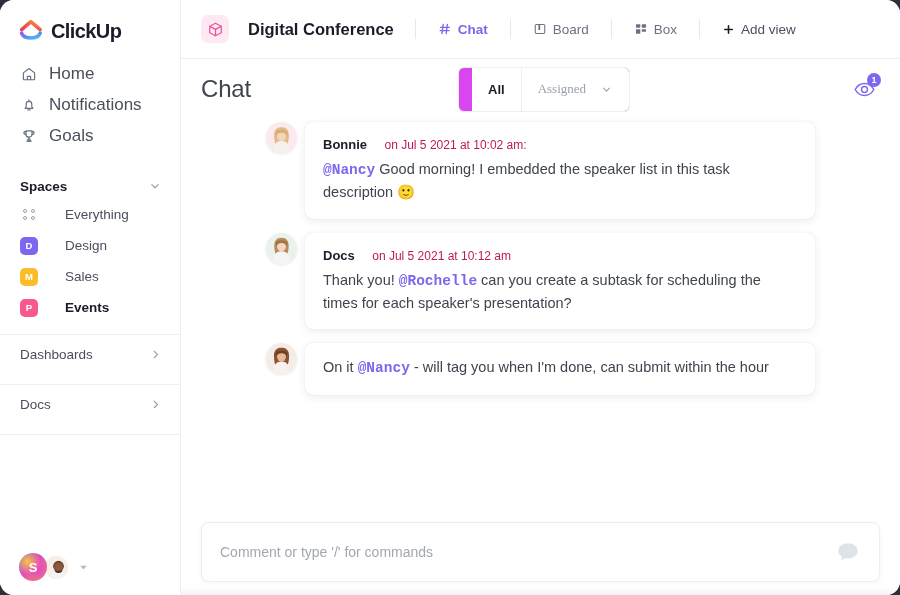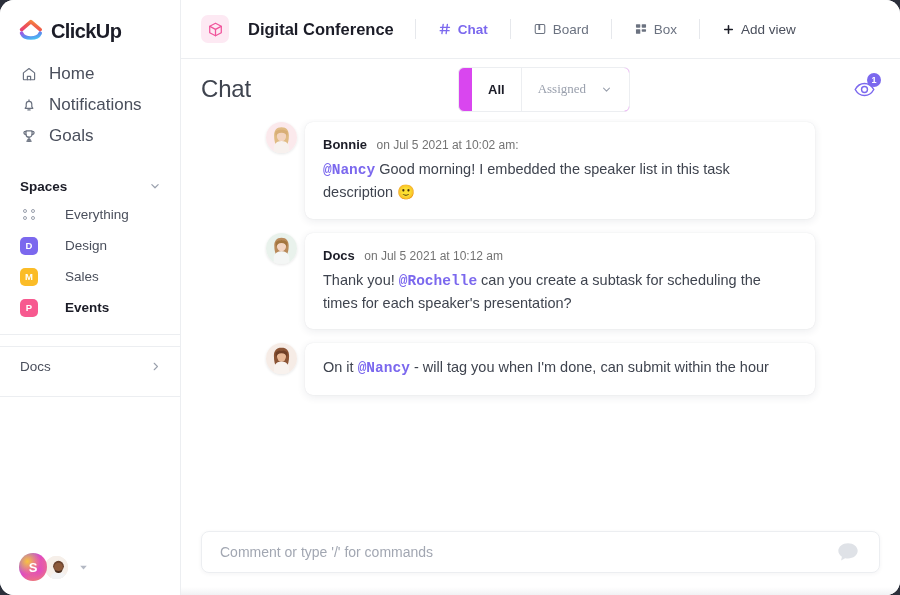--- a/index.html
+++ b/index.html
@@ -304,41 +304,41 @@
     min-width: 0;
   }
   .msg-meta { margin-bottom: 5px; white-space: nowrap; }
   .msg-author {
     font-size: 13px;
     font-weight: bold;
     color: #1b1c27;
   }
   .msg-time {
     font-size: 12px;
-    color: #737373;
-    margin-left: 5px;
+    color: #be185d;
+    margin-left: 13px;
   }
   .msg-body {
     font-size: 14.5px;
     line-height: 1.54;
     color: #3f444f;
   }
   .mention { color: #7b68ee; font-weight: bold; font-family: Liberation Mono, monospace; }
 
   
   .composer-wrap {
     flex: 0 0 86px;
     padding: 0 20px;
     display: flex;
     align-items: center;
     position: relative;
   }
   .composer {
     width: 100%;
-    height: 42px;
+    height: 60px;
     border: 1px solid #eceef1;
     border-radius: 8px;
     background: #fff;
     box-shadow: 0 1px 4px rgba(38,42,64,0.05);
     display: flex;
     align-items: center;
     padding: 0 18px;
     position: relative;
   }
   .composer-input {
@@ -453,20 +453,28 @@
         <span class="space-label">Sales</span>
       </div>
       <div class="space-item active">
         <span class="space-badge" style="background:#f7598f">P</span>
         <span class="space-label">Events</span>
       </div>
     </div>
 
     <div class="divider"></div>
 
+    <div class="foot-item">
+      <span class="foot-label">Dashboards</span>
+      <span class="chev">
+        <svg width="13" height="13" viewBox="0 0 20 20" fill="none" stroke="currentColor" stroke-width="1.7" stroke-linecap="round" stroke-linejoin="round">
+            <path d="M8 5 L13 10 L8 15"></path>
+          </svg>
+      </span>
+    </div>
     <div class="divider"></div>
     <div class="foot-item">
       <span class="foot-label">Docs</span>
       <span class="chev">
         <svg width="13" height="13" viewBox="0 0 20 20" fill="none" stroke="currentColor" stroke-width="1.7" stroke-linecap="round" stroke-linejoin="round">
             <path d="M8 5 L13 10 L8 15"></path>
           </svg>
       </span>
     </div>
     <div class="divider"></div>

